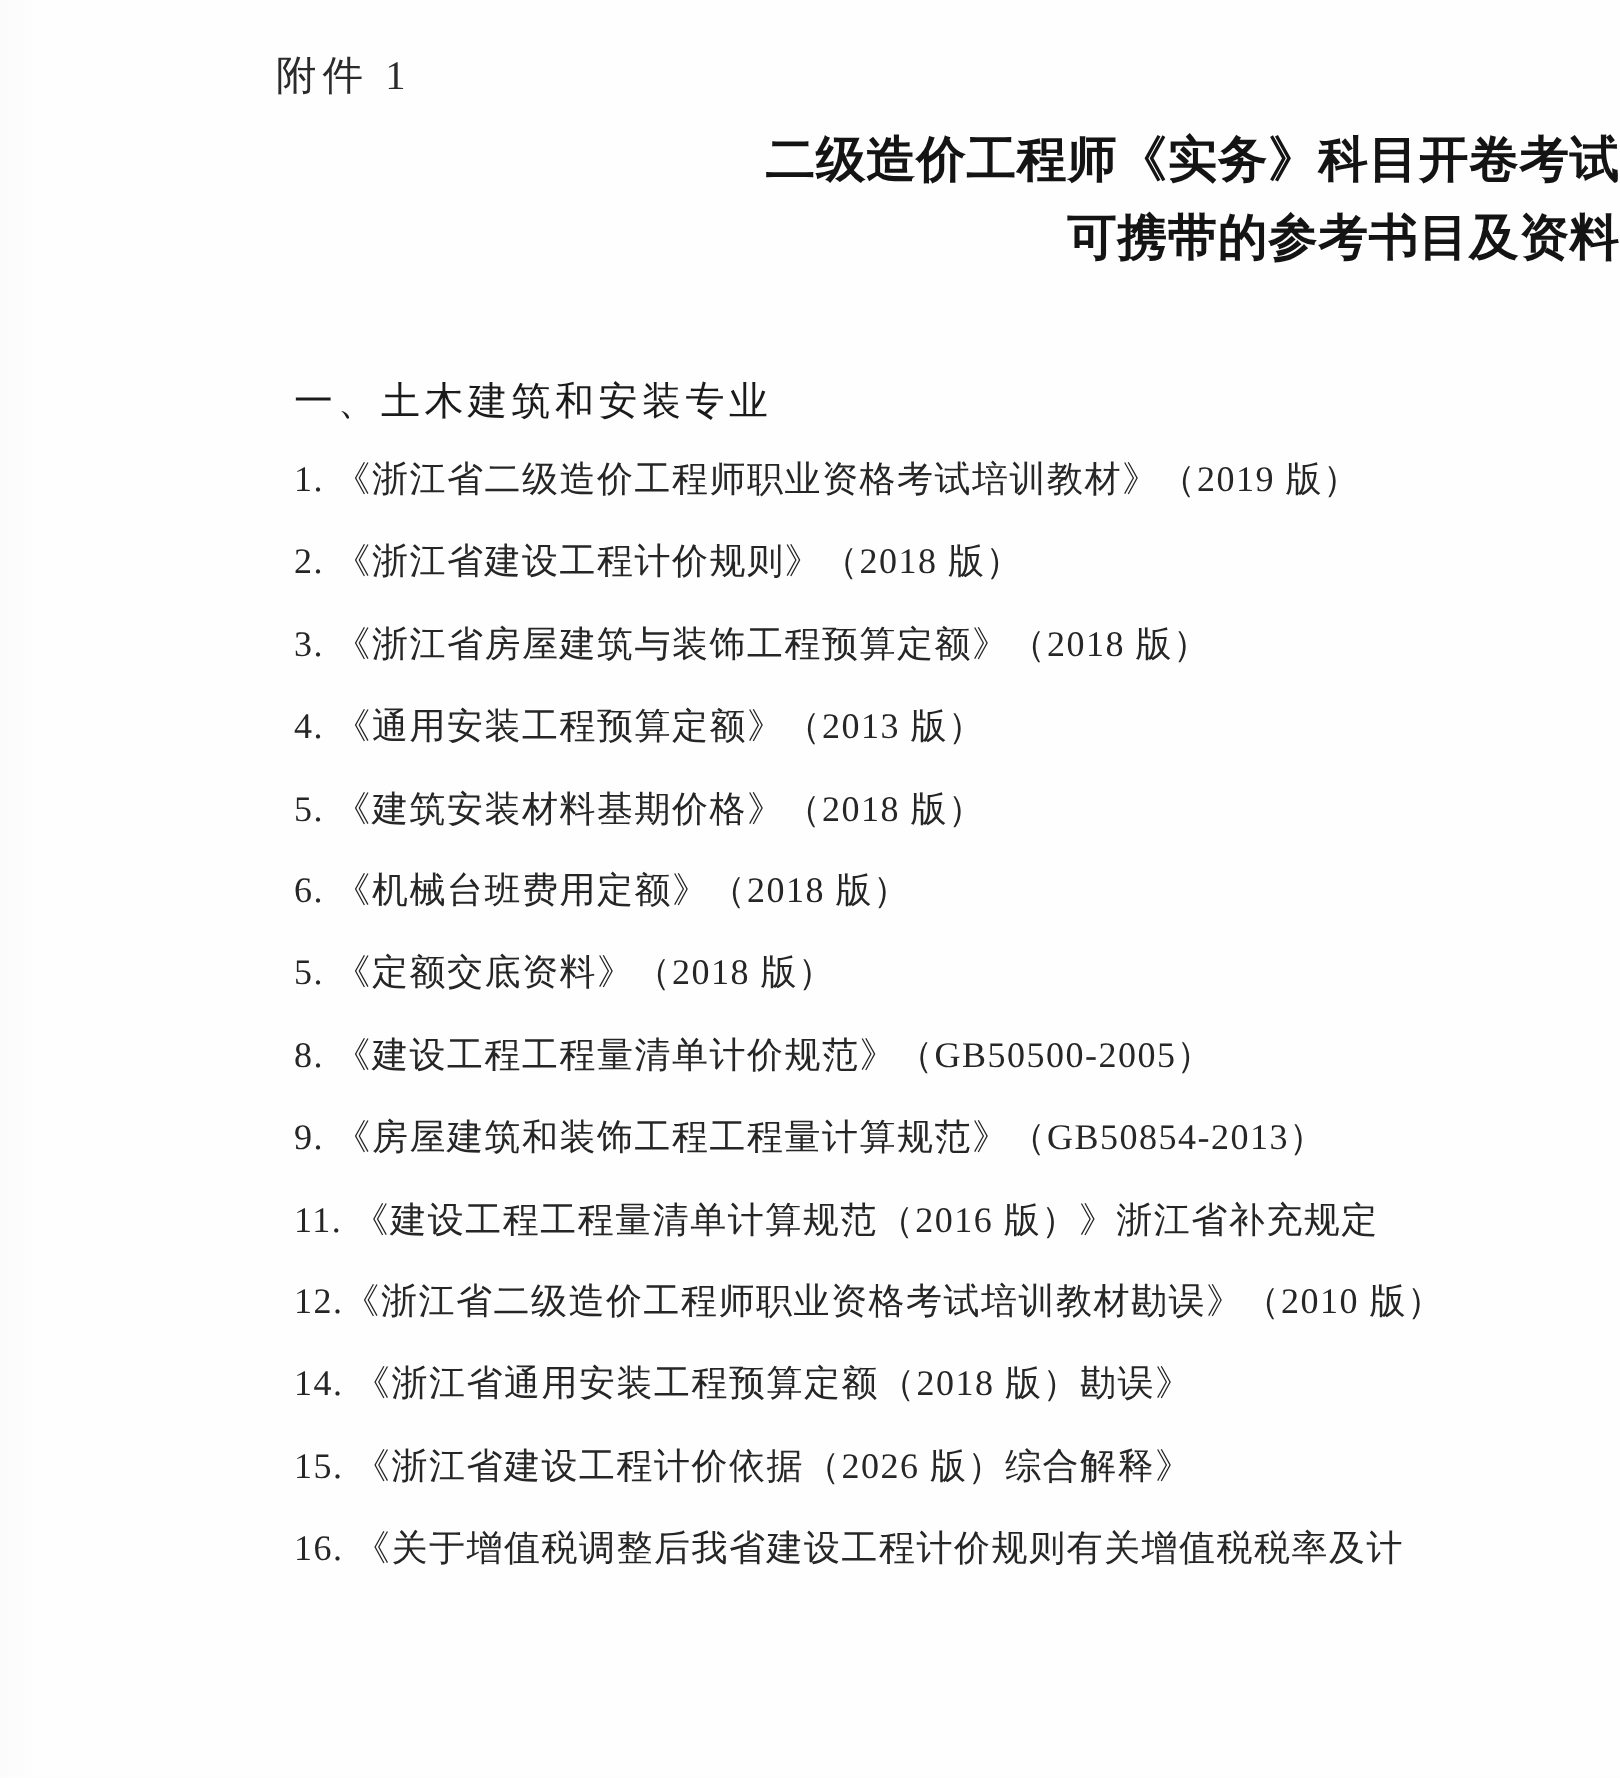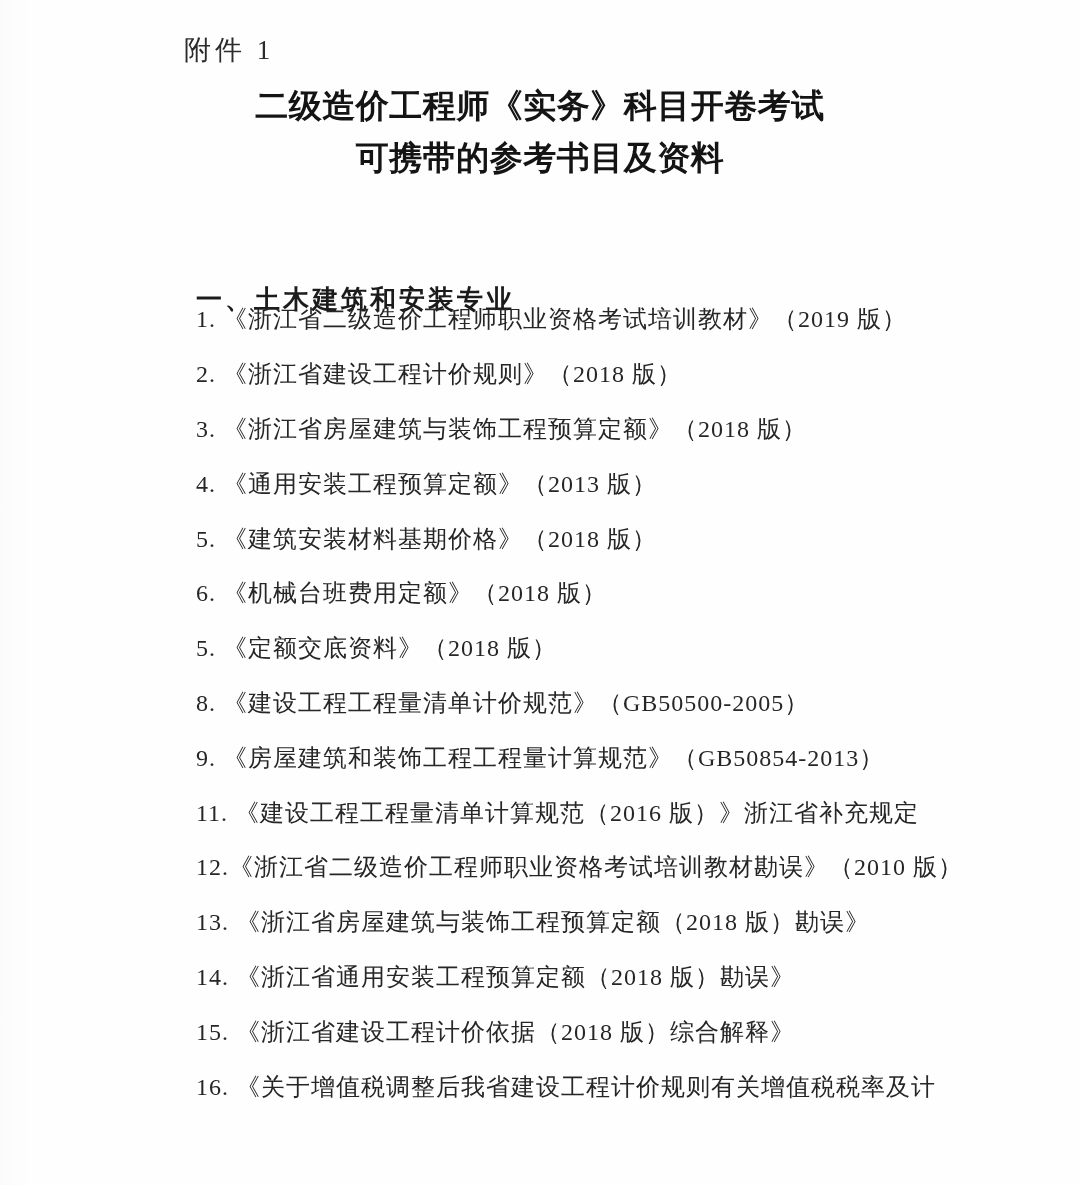--- a/index.html
+++ b/index.html
@@ -28,42 +28,41 @@
     color: #2b2b2b;
     font-family: Liberation Serif, serif;
     white-space: nowrap;
     margin-left: 44px;
   }
   .title-block {
     position: absolute;
     top: 80px;
     left: 0;
     width: 100%;
-    text-align: center;
+    text-align: right;
     font-family: "Liberation Sans", sans-serif;
     font-weight: bold;
     color: #141414;
   }
   .title-line {
     font-size: 33px;
     line-height: 52px;
     letter-spacing: 0.5px;
     white-space: nowrap;
   }
   .section-heading {
     position: absolute;
     left: 196px;
     top: 250px;
     font-family: "Liberation Sans", sans-serif;
-    font-weight: bold;
+    font-weight: normal;
     font-size: 26px;
     letter-spacing: 3px;
     color: #1b1b1b;
     white-space: nowrap;
-    margin-top: 32px;
   }
   .book-list {
     position: absolute;
     left: 196px;
     top: 292px;
     right: 0;
   }
   .book-item {
     height: 54.8px;
     display: flex;
@@ -94,19 +93,18 @@
     <div class="book-item">2. 《浙江省建设工程计价规则》（2018 版）</div>
     <div class="book-item">3. 《浙江省房屋建筑与装饰工程预算定额》（2018 版）</div>
     <div class="book-item">4. 《通用安装工程预算定额》（2013 版）</div>
     <div class="book-item">5. 《建筑安装材料基期价格》（2018 版）</div>
     <div class="book-item">6. 《机械台班费用定额》（2018 版）</div>
     <div class="book-item">5. 《定额交底资料》（2018 版）</div>
     <div class="book-item">8. 《建设工程工程量清单计价规范》（GB50500-2005）</div>
     <div class="book-item">9. 《房屋建筑和装饰工程工程量计算规范》（GB50854-2013）</div>
     <div class="book-item">11. 《建设工程工程量清单计算规范（2016 版）》浙江省补充规定</div>
     <div class="book-item">12.《浙江省二级造价工程师职业资格考试培训教材勘误》（2010 版）</div>
-    <div class="book-item">13. 《浙江省房屋建筑与装饰工程预算定额（2018 版）勘误》</div>
     <div class="book-item">14. 《浙江省通用安装工程预算定额（2018 版）勘误》</div>
-    <div class="book-item">15. 《浙江省建设工程计价依据（2018 版）综合解释》</div>
+    <div class="book-item">15. 《浙江省建设工程计价依据（2026 版）综合解释》</div>
     <div class="book-item">16. 《关于增值税调整后我省建设工程计价规则有关增值税税率及计</div>
   </div>
 
 </div>
 
 </body></html>

